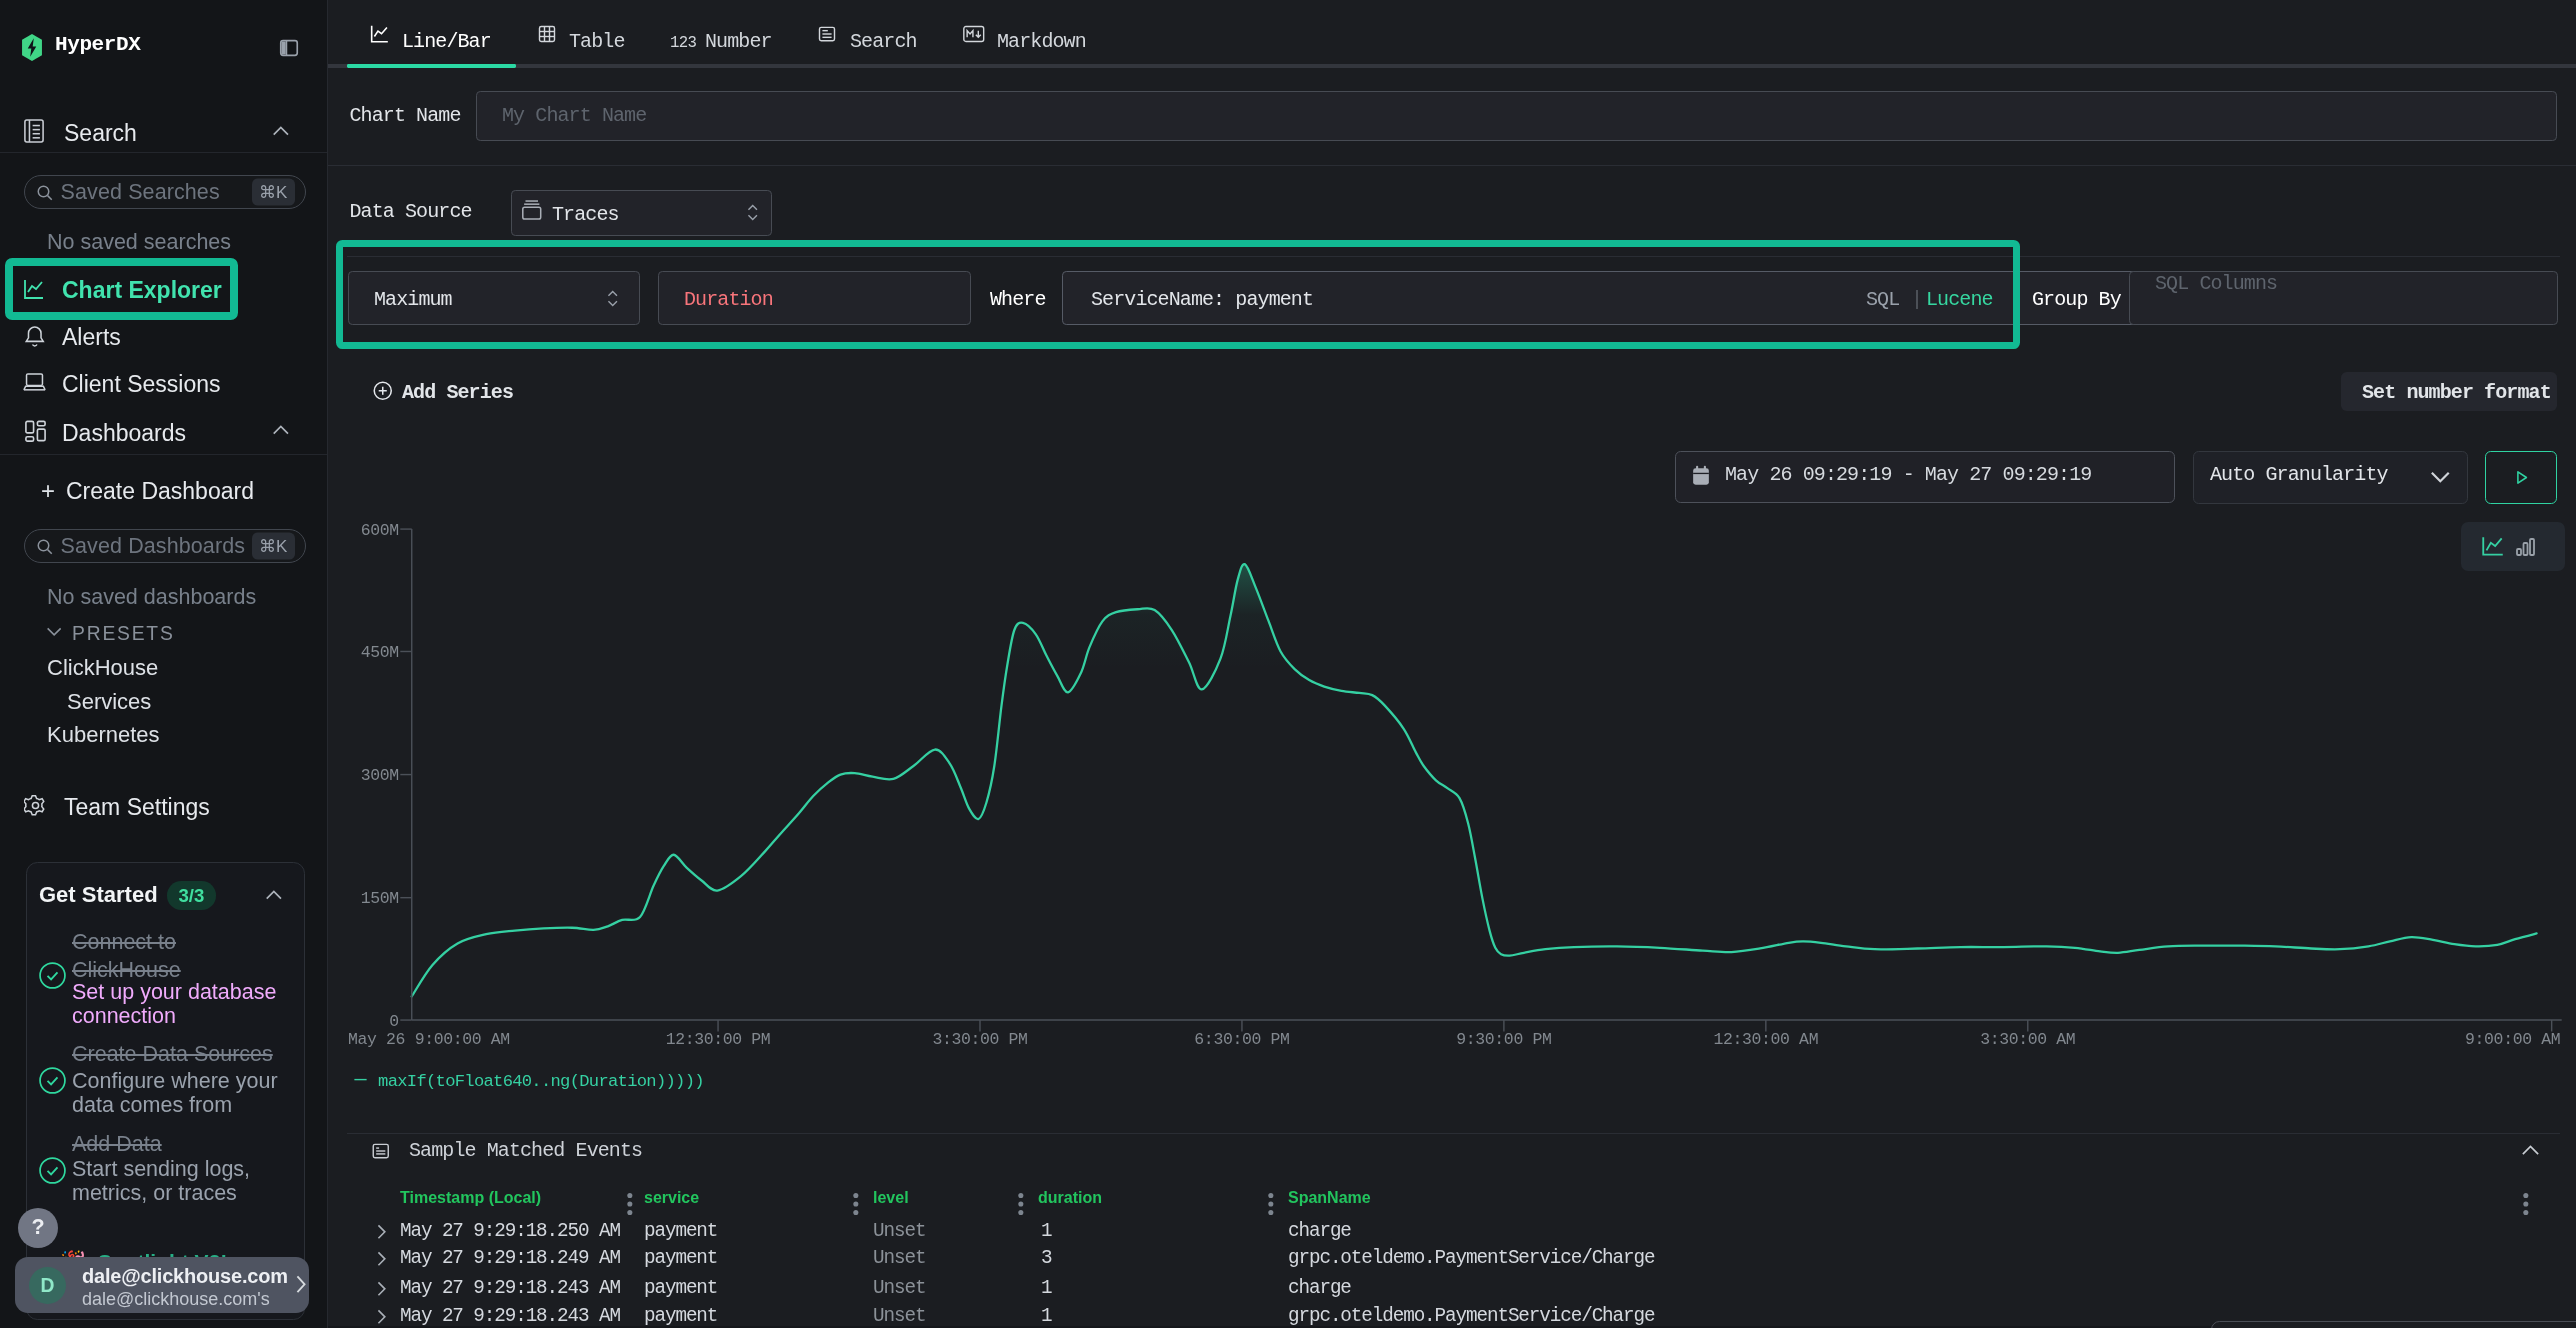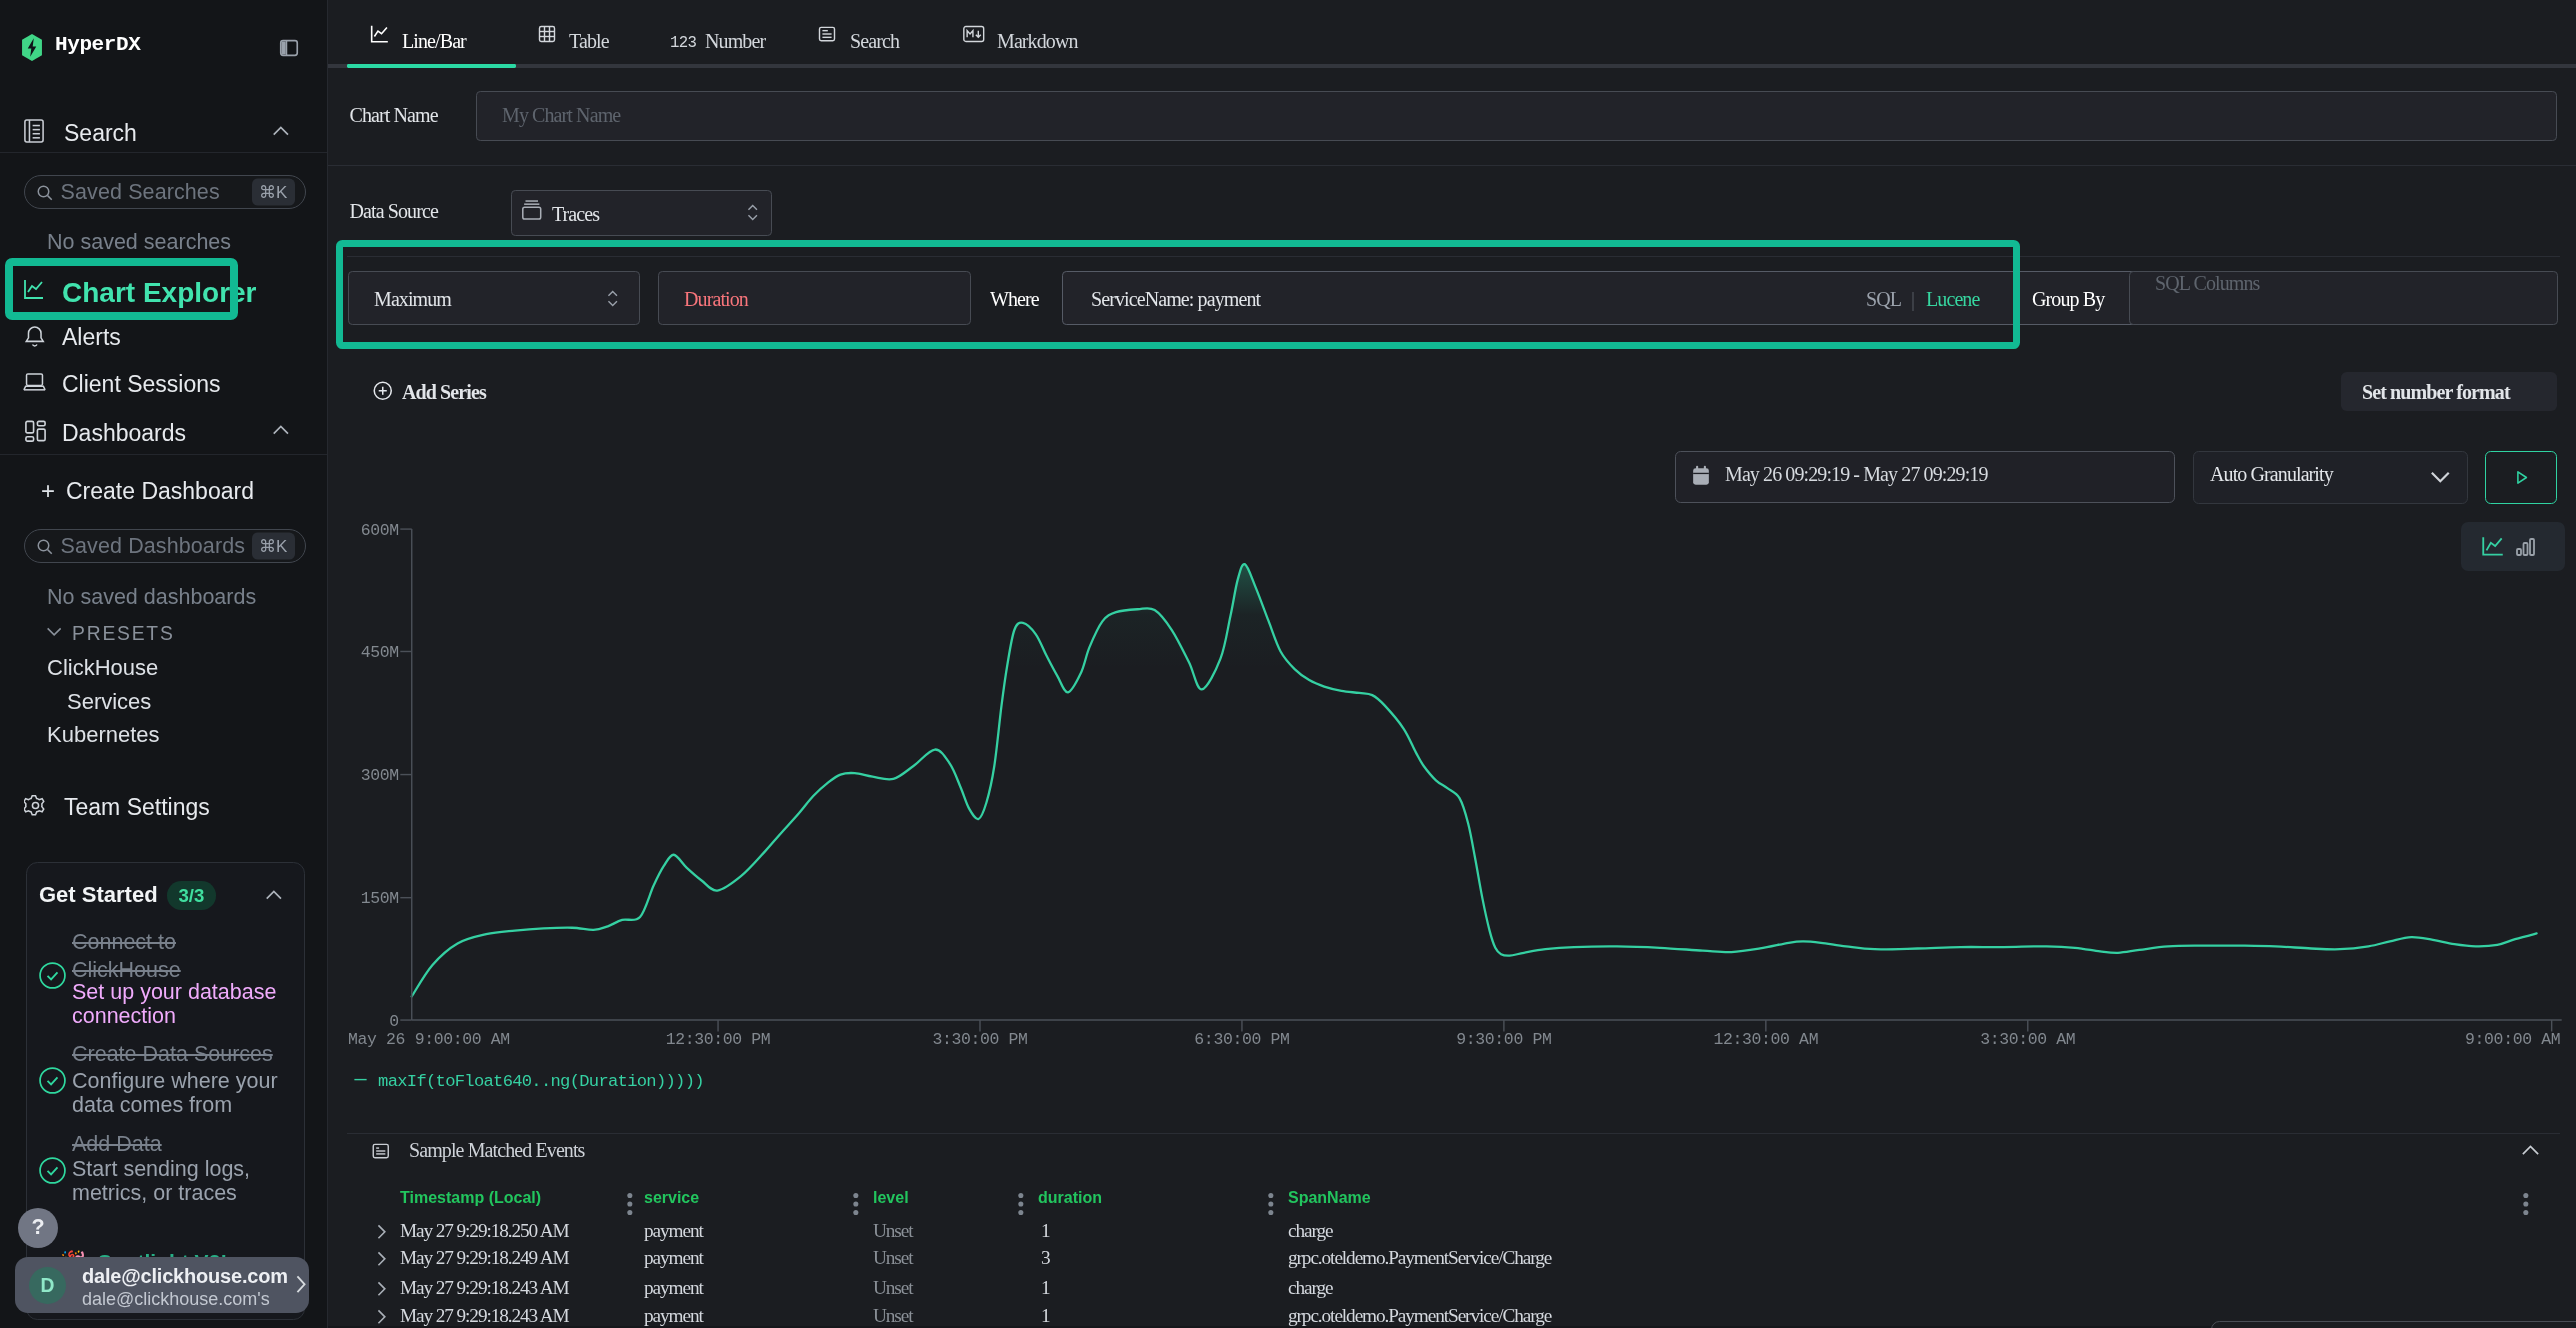--- a/index.html
+++ b/index.html
@@ -9,21 +9,21 @@
 .abs { position:absolute; }
 
 #side { position:absolute; left:0; top:0; width:328px; height:1328px; background:#131518; border-right:0.7px solid #26292f; z-index:5; }
 #side .item-txt { font-family:"Liberation Sans", sans-serif; font-size:21.5px; color:#e7eaee; }
 .pill { position:absolute; left:23.6px; width:282px; height:34px; border:1.4px solid #41464e; border-radius:18.6px; background:rgba(255,255,255,0.015); }
 .pill .ph { position:absolute; left:36px; top:50%; transform:translateY(-50%); font-family:"Liberation Sans", sans-serif; font-size:21.5px; color:#6d747e; letter-spacing:0.1px;}
 .pill .kbd { position:absolute; right:10px; top:50%; transform:translateY(-50%); background:#2a2e35; border-radius:5.7px; font-family:"Liberation Sans", sans-serif; font-size:17px; color:#9aa1ab; padding:2.9px 7.2px; }
 .muted-s { font-family:"Liberation Sans", sans-serif; font-size:21.5px; color:#78808b; }
 
 #main { position:absolute; left:328px; top:0; width:2248px; height:1328px; background:#1b1d21; }
-.mono { font-family:Liberation Serif, serif; font-size:20px; letter-spacing:-0.9px; color:#e2e5e9; white-space:nowrap; }
+.mono { font-family:Liberation Mono, monospace; font-size:20px; letter-spacing:-0.9px; color:#e2e5e9; white-space:nowrap; }
 .evrow span { white-space:nowrap; font-size:19.3px; letter-spacing:-1.1px; color:#d4d8de; }
 .inp { position:absolute; background:#222329; border:1.4px solid #474b53; border-radius:4.3px; }
 .hdiv { position:absolute; left:0; right:0; height:0.7px; background:#2a2d34; }
 svg { display:block; }
 .hdr { top:56px; font-family:"Liberation Sans", sans-serif; font-size:16px; font-weight:bold; color:#22c55e; white-space:nowrap; }
 .dots { top:59px; width:5.7px; height:24px; fill:#7d858f; }
 .ann { position:absolute; border:7.9px solid #12b993; border-radius:6.4px; z-index:40; pointer-events:none; }
 </style>
 </head>
 <body>
@@ -61,21 +61,21 @@
       </svg>
     <span class="ph">Saved Searches</span>
       <span class="kbd">⌘K</span>
   </div>
   <div class="muted-s abs" style="left:47px;top:230px;">No saved searches</div>
 
   <svg class="abs" style="left:21.5px;top:277px" width="24" height="24" viewBox="0 0 24 24" fill="none" stroke="#41e3ae" stroke-width="1.8">
       <polyline points="3,3 3,21 21,21"></polyline>
       <polyline points="6,15 10,9 14,12 20,5"></polyline>
     </svg>
-  <div class="abs" style="left:62px;top:277px;font-family:'Liberation Sans',sans-serif;font-size:28px;font-weight:bold;color:#41e3ae;">Chart Explorer</div>
+  <div class="abs" style="left:62px;top:277px;font-family:'Liberation Sans',sans-serif;font-size:23px;font-weight:bold;color:#41e3ae;">Chart Explorer</div>
   <div class="ann" style="left:5px;top:258px;width:233px;height:62px;border-width:8.6px;border-radius:7.2px;"></div>
 
   <svg class="abs" style="left:24px;top:323px" width="21.5" height="26" viewBox="0 0 24 26" fill="none" stroke="#ced3d9" stroke-width="1.7">
       <path d="M12,3 a7,7 0 0 1 7,7 v5 l2.5,4 h-19 l2.5,-4 v-5 a7,7 0 0 1 7,-7 z"></path>
       <path d="M9.5,22.5 a2.8,2.8 0 0 0 5,0"></path>
     </svg>
   <div class="item-txt abs" style="left:62px;top:324px;font-size:23px;">Alerts</div>
 
   <svg class="abs" style="left:23px;top:372px" width="23" height="21.5" viewBox="0 0 26 22" fill="none" stroke="#ced3d9" stroke-width="1.7">
       <rect x="4" y="1" width="18" height="13" rx="1.5"></rect>

